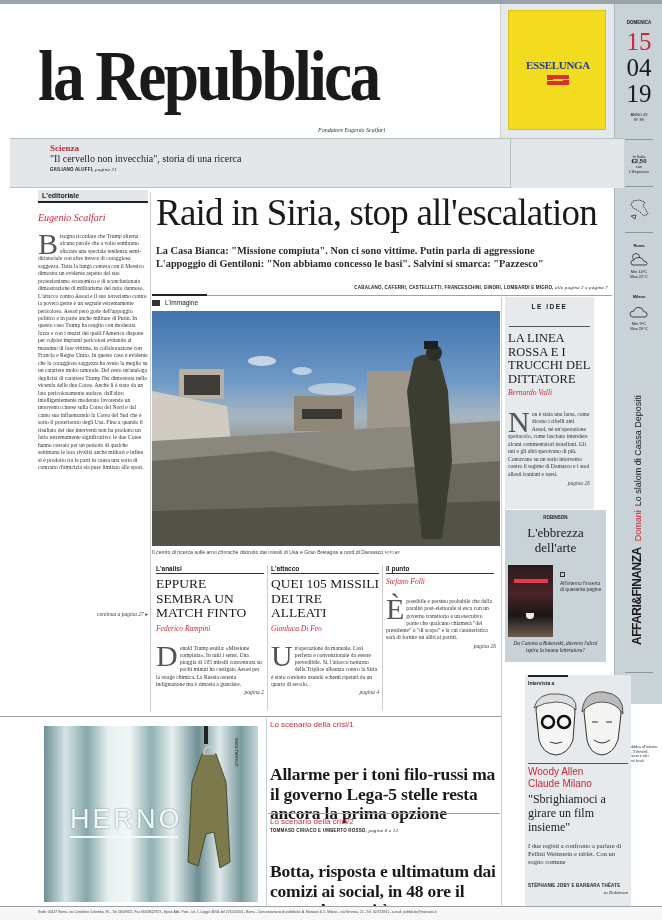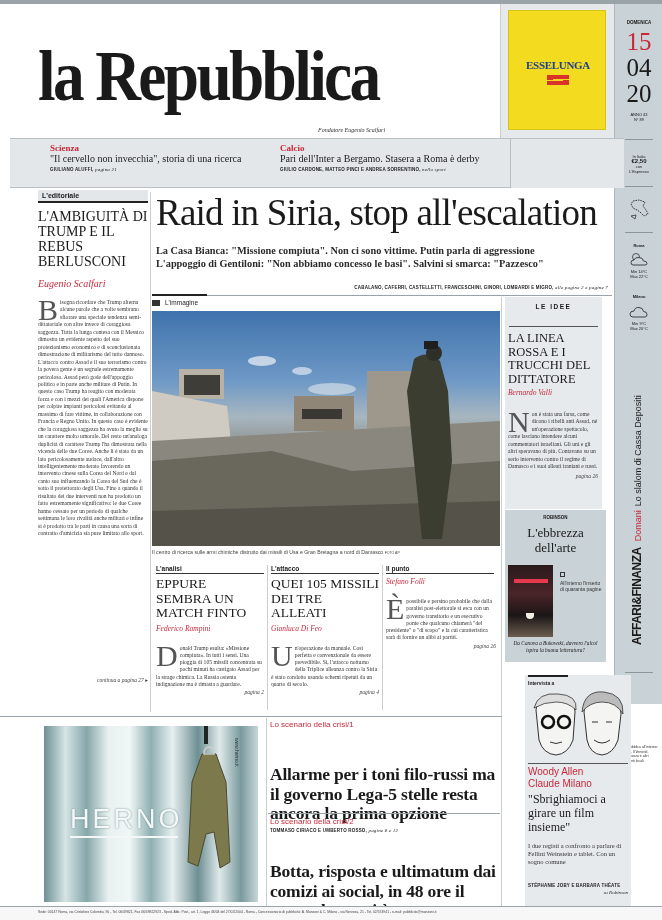--- a/index.html
+++ b/index.html
@@ -45,21 +45,21 @@
   
   .main-head { left: 156px; top: 193px; width: 452px; font-size: 37px; letter-spacing: -0.8px; line-height: 40px; }
   .sub-head { left: 156px; top: 244px; width: 452px; font-size: 10.3px; line-height: 13px; font-weight: bold; color: #2a2a2a; }
   .main-byline { left: 156px; top: 285px; width: 452px; text-align: right; }
   .rule { height: 1px; background: #9aa3a8; }
   
   .photo-label { left: 152px; top: 299px; width: 348px; font-size: 6.5px; font-family: "Liberation Sans", sans-serif; }
   .photo { left: 152px; top: 311px; width: 348px; height: 235px; overflow: hidden; background: linear-gradient(180deg, #3f73ad 0%, #6f99c6 30%, #a7b6c0 45%, #8a8a84 60%, #6c6a60 80%, #4e4e45 100%); }
   .caption { left: 152px; top: 549px; width: 348px; font-size: 5.2px; font-family: "Liberation Sans", sans-serif; color: #444; }
   
-  .idee { left: 505px; top: 297px; width: 97px; height: 212px; background: #e6eaec; }
+  .idee { left: 505px; top: 297px; width: 89px; height: 212px; background: #e6eaec; }
   .idee-title { font-family: "Liberation Sans", sans-serif; font-weight: bold; font-size: 6.5px; letter-spacing: 1.5px; text-align: center; }
   .robinson { left: 505px; top: 510px; width: 101px; height: 152px; background: #c9d2d7; }
   .intervista { left: 525px; top: 675px; width: 106px; height: 235px; background: #e6eaec; }
   .woody { font-family: "Liberation Sans", sans-serif; color: #c8283a; font-size: 10px; line-height: 12px; }
   
   .three { top: 565px; height: 147px; }
   .three .label { font-size: 6.5px; font-family: "Liberation Sans", sans-serif; font-weight: bold; border-bottom: 1.5px solid #333; padding-bottom: 1px; width: 108px; }
   .three .hl { font-size: 13.5px; line-height: 14.5px; text-transform: uppercase; margin-top: 3px; }
   .three .au { color: #c8283a; font-style: italic; font-size: 7.5px; margin-top: 3px; }
   .three .tx { margin-top: 12px; font-size: 5.6px; line-height: 7.3px; color: #333; }
@@ -90,21 +90,21 @@
   <div class="abs ess-text">ESSELUNGA</div>
   <svg class="abs ess-s" viewBox="0 0 26 14">
     <path d="M2 2 H24 V6 H8 V7 H24 V12 H2 V8 H18 V7 H2 Z" fill="#d8322a"></path>
   </svg>
 </div>
 
 <div class="abs rail">
   <div class="abs rail-day sans">DOMENICA</div>
   <div class="abs rail-date" style="top:26px;color:#c8283a;">15</div>
   <div class="abs rail-date" style="top:52px;">04</div>
-  <div class="abs rail-date" style="top:78px;">20</div>
+  <div class="abs rail-date" style="top:78px;">19</div>
   <div class="abs rail-small sans" style="top:108px;">
     <div>ANNO 43</div>
     <div>N° 89</div>
   </div>
   <div class="abs rail-sep" style="top:135px;"></div>
   <div class="abs rail-small sans" style="top:150px;">
     <div>In Italia</div>
     <div style="font-size:6px;font-weight:bold;">€2,50</div>
     <div>con</div>
     <div>L'Espresso</div>
@@ -143,31 +143,25 @@
 <div class="abs" style="left:614px;top:716px;width:48px;height:190px;background:#c9d2d7;z-index:-1;border-left:1px solid #aeb7bc;"></div>
 <div class="abs" style="left:614px;top:830px;width:48px;height:76px;background:#fff;border-left:1px solid #aeb7bc;"></div>
 
 <div class="abs band">
   <div class="abs" style="left:40px;top:4px;width:220px;">
     <div class="kicker-red">Scienza</div>
     <div class="band-text">"Il cervello non invecchia", storia di una ricerca</div>
     <div class="byline-caps" style="margin-top:3px;"><span>GIULIANO ALUFFI,</span> <i>pagina 21</i></div>
   </div>
   <div class="abs band-sep"></div>
-  <div class="abs" style="left:270px;top:4px;width:230px;">
-    <div class="kicker-red">Calcio</div>
-    <div class="band-text">Pari dell'Inter a Bergamo. Stasera a Roma è derby</div>
-    <div class="byline-caps" style="margin-top:3px;"><span>GIULIO CARDONE, MATTEO PINCI E ANDREA SORRENTINO,</span> <i>nello sport</i></div>
-  </div>
   <div class="abs" style="left:500px;top:0;width:114px;height:49px;background:#e3e7ea;border-left:1px solid #b9c0c4;"></div>
 </div>
 
 <div class="abs edit-col">
   <div class="label-box">L'editoriale</div>
-  <div class="col-headline" style="margin-top:6px;">L'AMBIGUITÀ DI TRUMP E IL REBUS BERLUSCONI</div>
   <div class="author-red" style="margin-top:9px;">Eugenio Scalfari</div>
   <div class="body-text" style="margin-top:10px;height:378px;overflow:hidden;">
     <span class="dropcap">B</span><span>isogna ricordare che Trump alterna alcune parole che a volte sembrano sfiorare una speciale tendenza semi-dittatoriale con altre invece di coraggiosa saggezza. Tutta la lunga contesa con il Messico dimostra un evidente aspetto del suo protezionismo economico e di sconclusionata dimostrazione di militarismo del tutto dannoso. L'attacco contro Assad e il suo terrorismo contro la povera gente è un segnale estremamente pericoloso. Assad però gode dell'appoggio politico e in parte anche militare di Putin. In questo caso Trump ha reagito con moderata forza e con i mezzi dei quali l'America dispone per colpire impianti pericolosi evitando al massimo di fare vittime, in collaborazione con Francia e Regno Unito. In questo caso è evidente che la coraggiosa saggezza ha avuto la meglio su un carattere molto umorale. Del resto un'analoga duplicità di carattere Trump l'ha dimostrata nella vicenda delle due Coree. Anche lì è stato da un lato pericolosamente audace, dall'altro intelligentemente moderato favorendo un intervento cinese sulla Corea del Nord e dal canto suo influenzando la Corea del Sud che è sotto il protettorato degli Usa. Fino a quando il risultato dei due interventi non ha prodotto un fatto estremamente significativo: le due Coree hanno cessato per un periodo di qualche settimana le loro rivalità anche militari e infine si è prodotto tra le parti in causa una sorta di contratto d'amicizia sia pure limitato allo sport.</span>
   </div>
   <div class="cont">continua a pagina 27 ▸</div>
 </div>
 <div class="abs vline" style="left:150px;top:192px;height:520px;"></div>
 
 <div class="abs main-head">Raid in Siria, stop all'escalation</div>
 <div class="abs sub-head">

